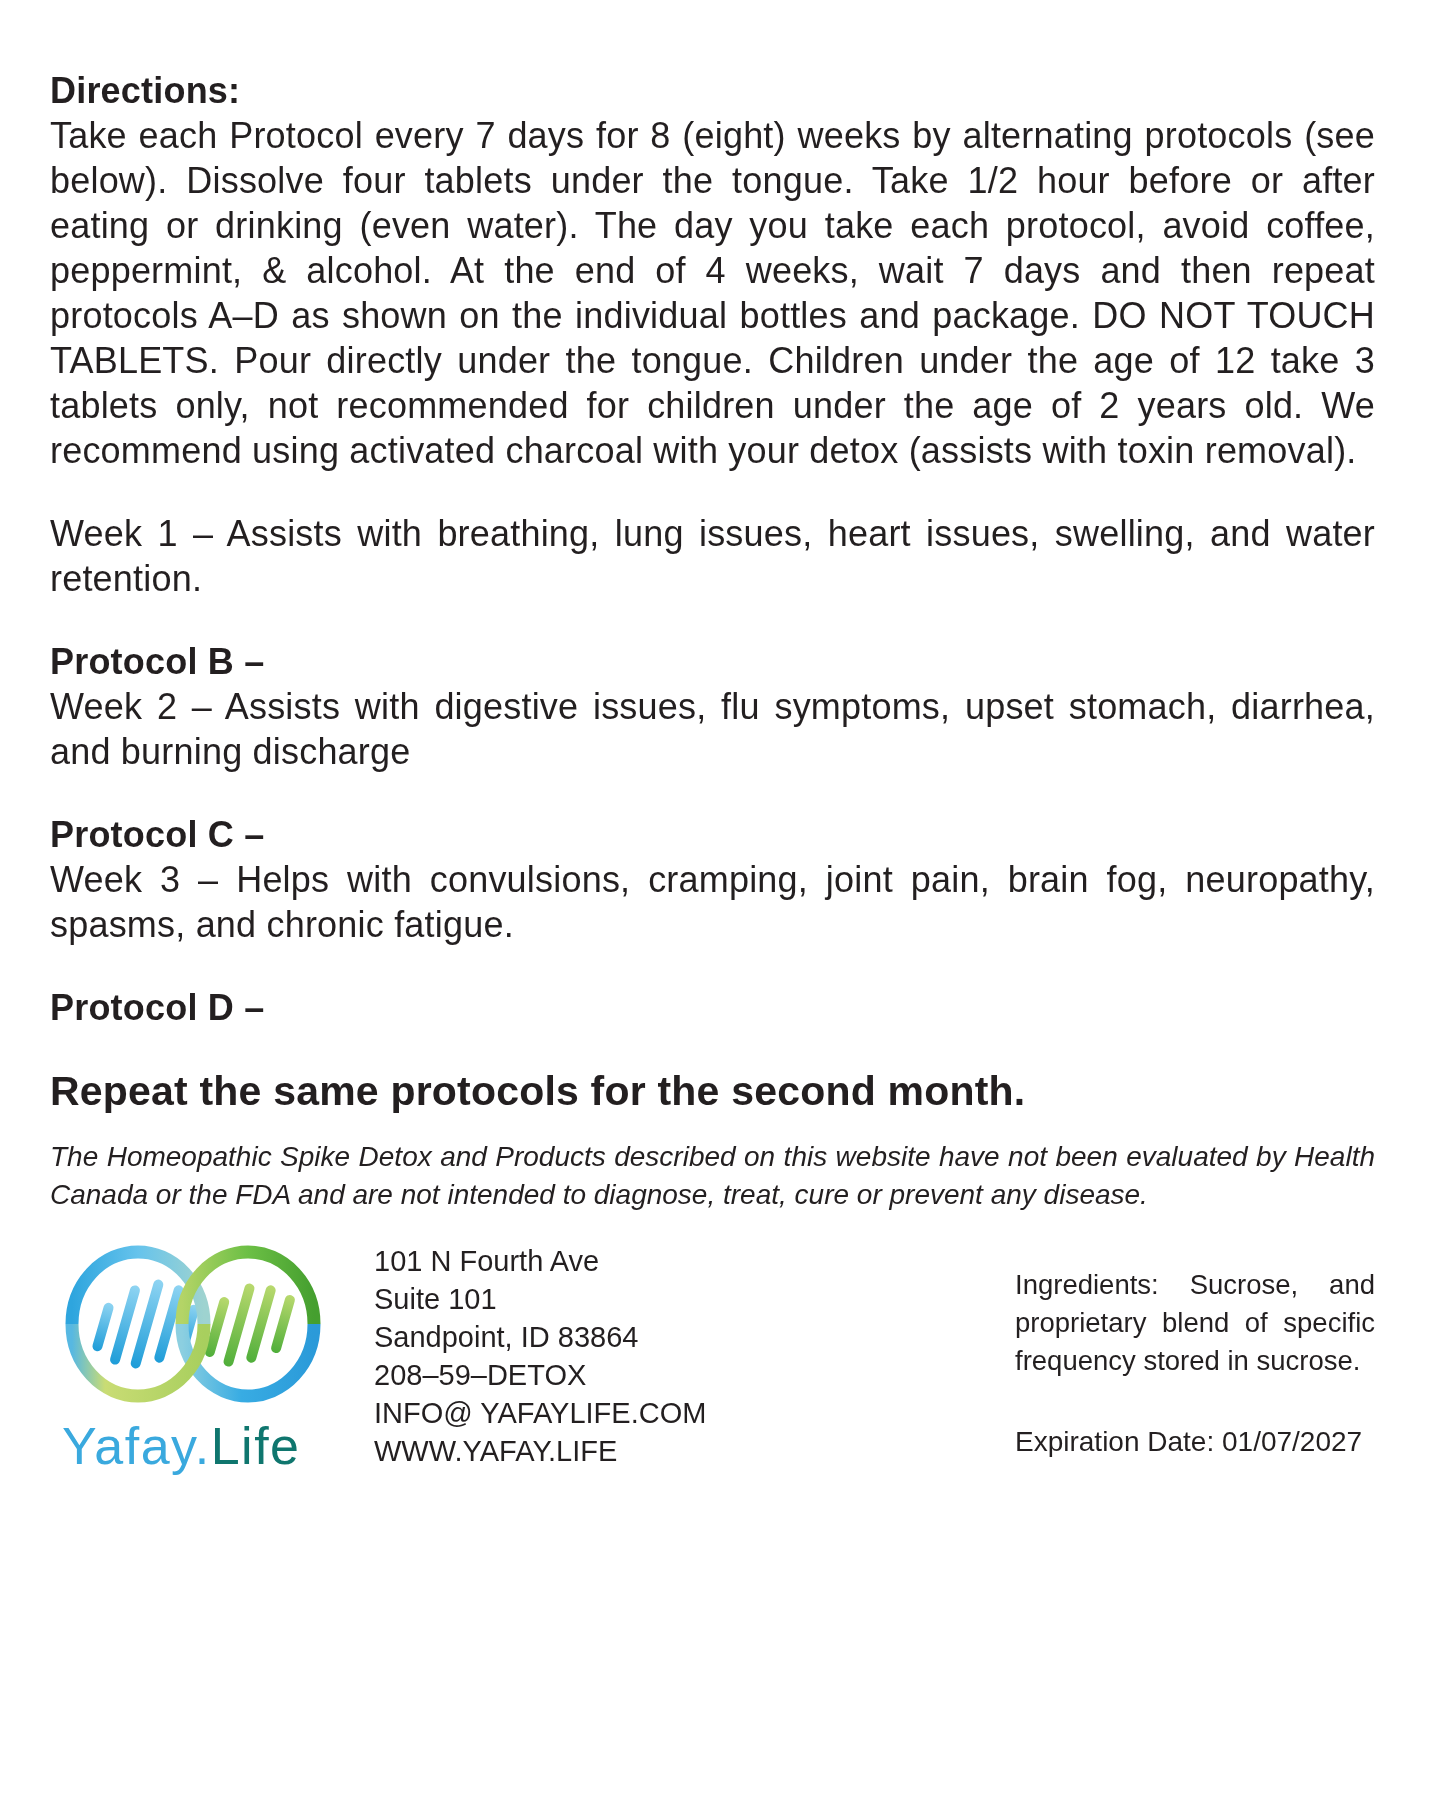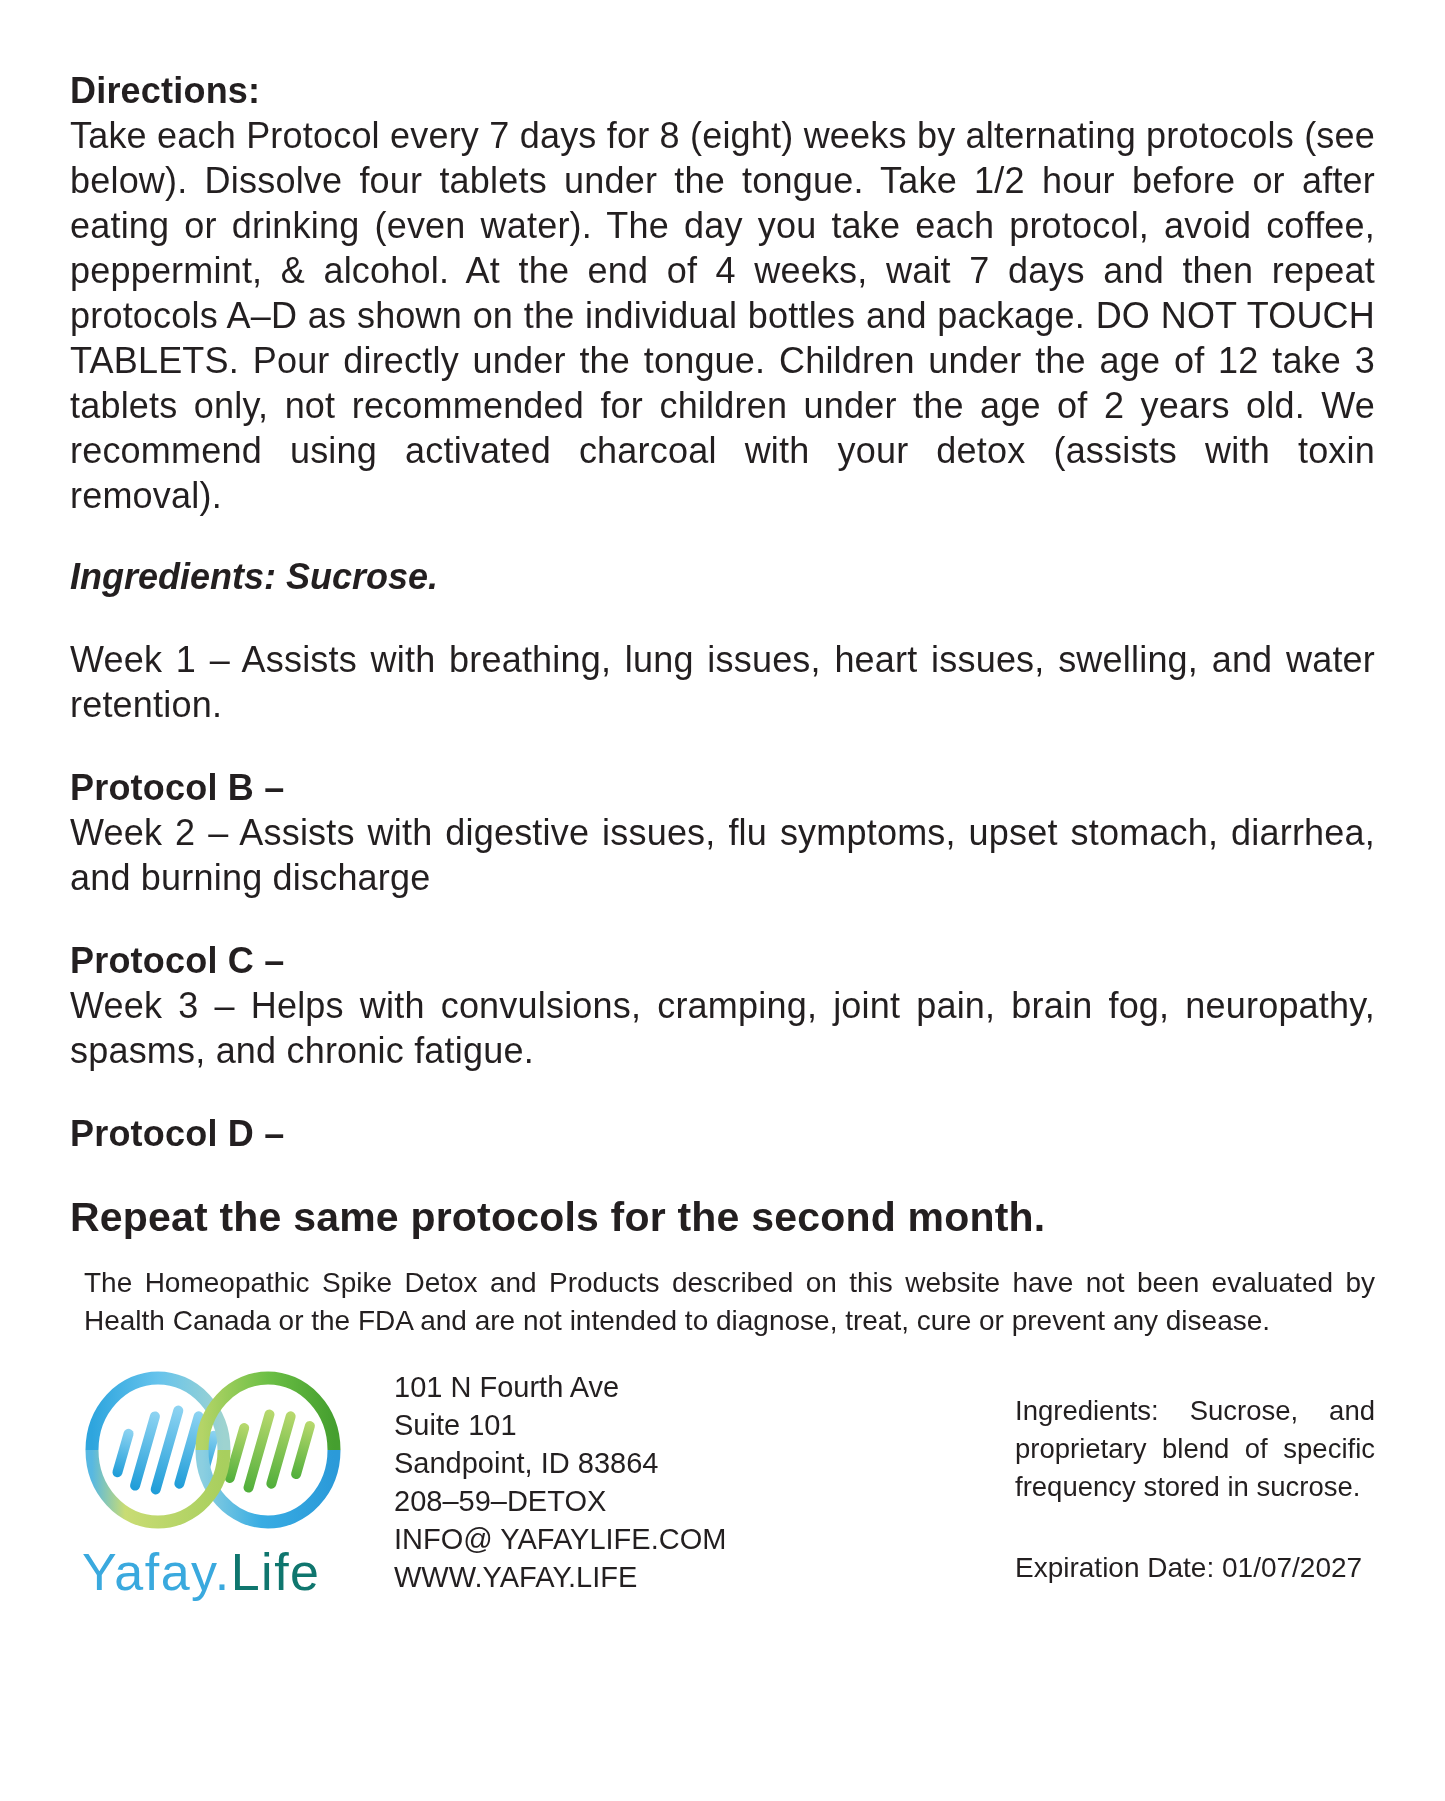--- a/index.html
+++ b/index.html
@@ -3,21 +3,21 @@
 <meta charset="utf-8">
 <style>
   html, body { margin: 0; padding: 0; background: #e8e8e8; }
   .page {
     position: relative;
     width: 1445px;
     height: 1801px;
     margin: 0 auto;
     background: #ffffff;
     box-sizing: border-box;
-    padding: 68px 70px 0 70px;
+    padding: 68px 70px 0 50px;
     font-family: "Liberation Sans", sans-serif;
     color: #231f20;
     overflow: hidden;
   }
   .body-text {
     font-size: 36px;
     line-height: 45px;
     letter-spacing: 0.2px;
     text-align: justify;
     margin: 0;
@@ -38,23 +38,24 @@
   }
   .protocol-section { margin-top: 38px; }
   .repeat-heading {
     margin: 36px 0 0 0;
     font-size: 41px;
     line-height: 50px;
     font-weight: 700;
     letter-spacing: 0.2px;
   }
   .disclaimer {
-    margin: 22px 0 0 14px;
+    margin: 22px 0 0 0;
     font-size: 28px;
     line-height: 38px;
+    font-style: italic;
     text-align: justify;
   }
   footer.label-footer {
     margin-top: 24px;
     display: flex;
     align-items: flex-start;
   }
   .logo-col { width: 276px; margin-left: 12px; flex: none; }
   .logo-col svg { display: block; width: 262px; height: 172px; }
   .wordmark {
@@ -94,21 +95,20 @@
 </head>
 <body>
 
 <div class="page">
 
   <section>
     <h2 class="sect-head">Directions:</h2>
     <p class="body-text">Take each Protocol every 7 days for 8 (eight) weeks by alternating protocols (see below).  Dissolve four tablets under the tongue.  Take 1/2 hour before or after eating or drinking (even water).  The day you take each protocol, avoid coffee, peppermint, &amp; alcohol.  At the end of 4 weeks, wait 7 days and then repeat protocols A–D as shown on the individual bottles and package.  DO NOT TOUCH TABLETS.  Pour directly under the tongue.  Children under the age of 12 take 3 tablets only, not recommended for children under the age of 2 years old.  We recommend using activated charcoal with your detox (assists with toxin removal).</p>
   </section>
 
-  <p class="ingredients-line">Ingredients: Sucrose.</p>
 
   <section class="protocol-section">
     <p class="body-text">Week 1 – Assists with breathing, lung issues, heart issues, swelling, and water retention.</p>
   </section>
 
   <section class="protocol-section">
     <h2 class="sect-head">Protocol B –</h2>
     <p class="body-text">Week 2  – Assists with digestive issues, flu symptoms, upset stomach, diarrhea, and burning discharge</p>
   </section>
 

